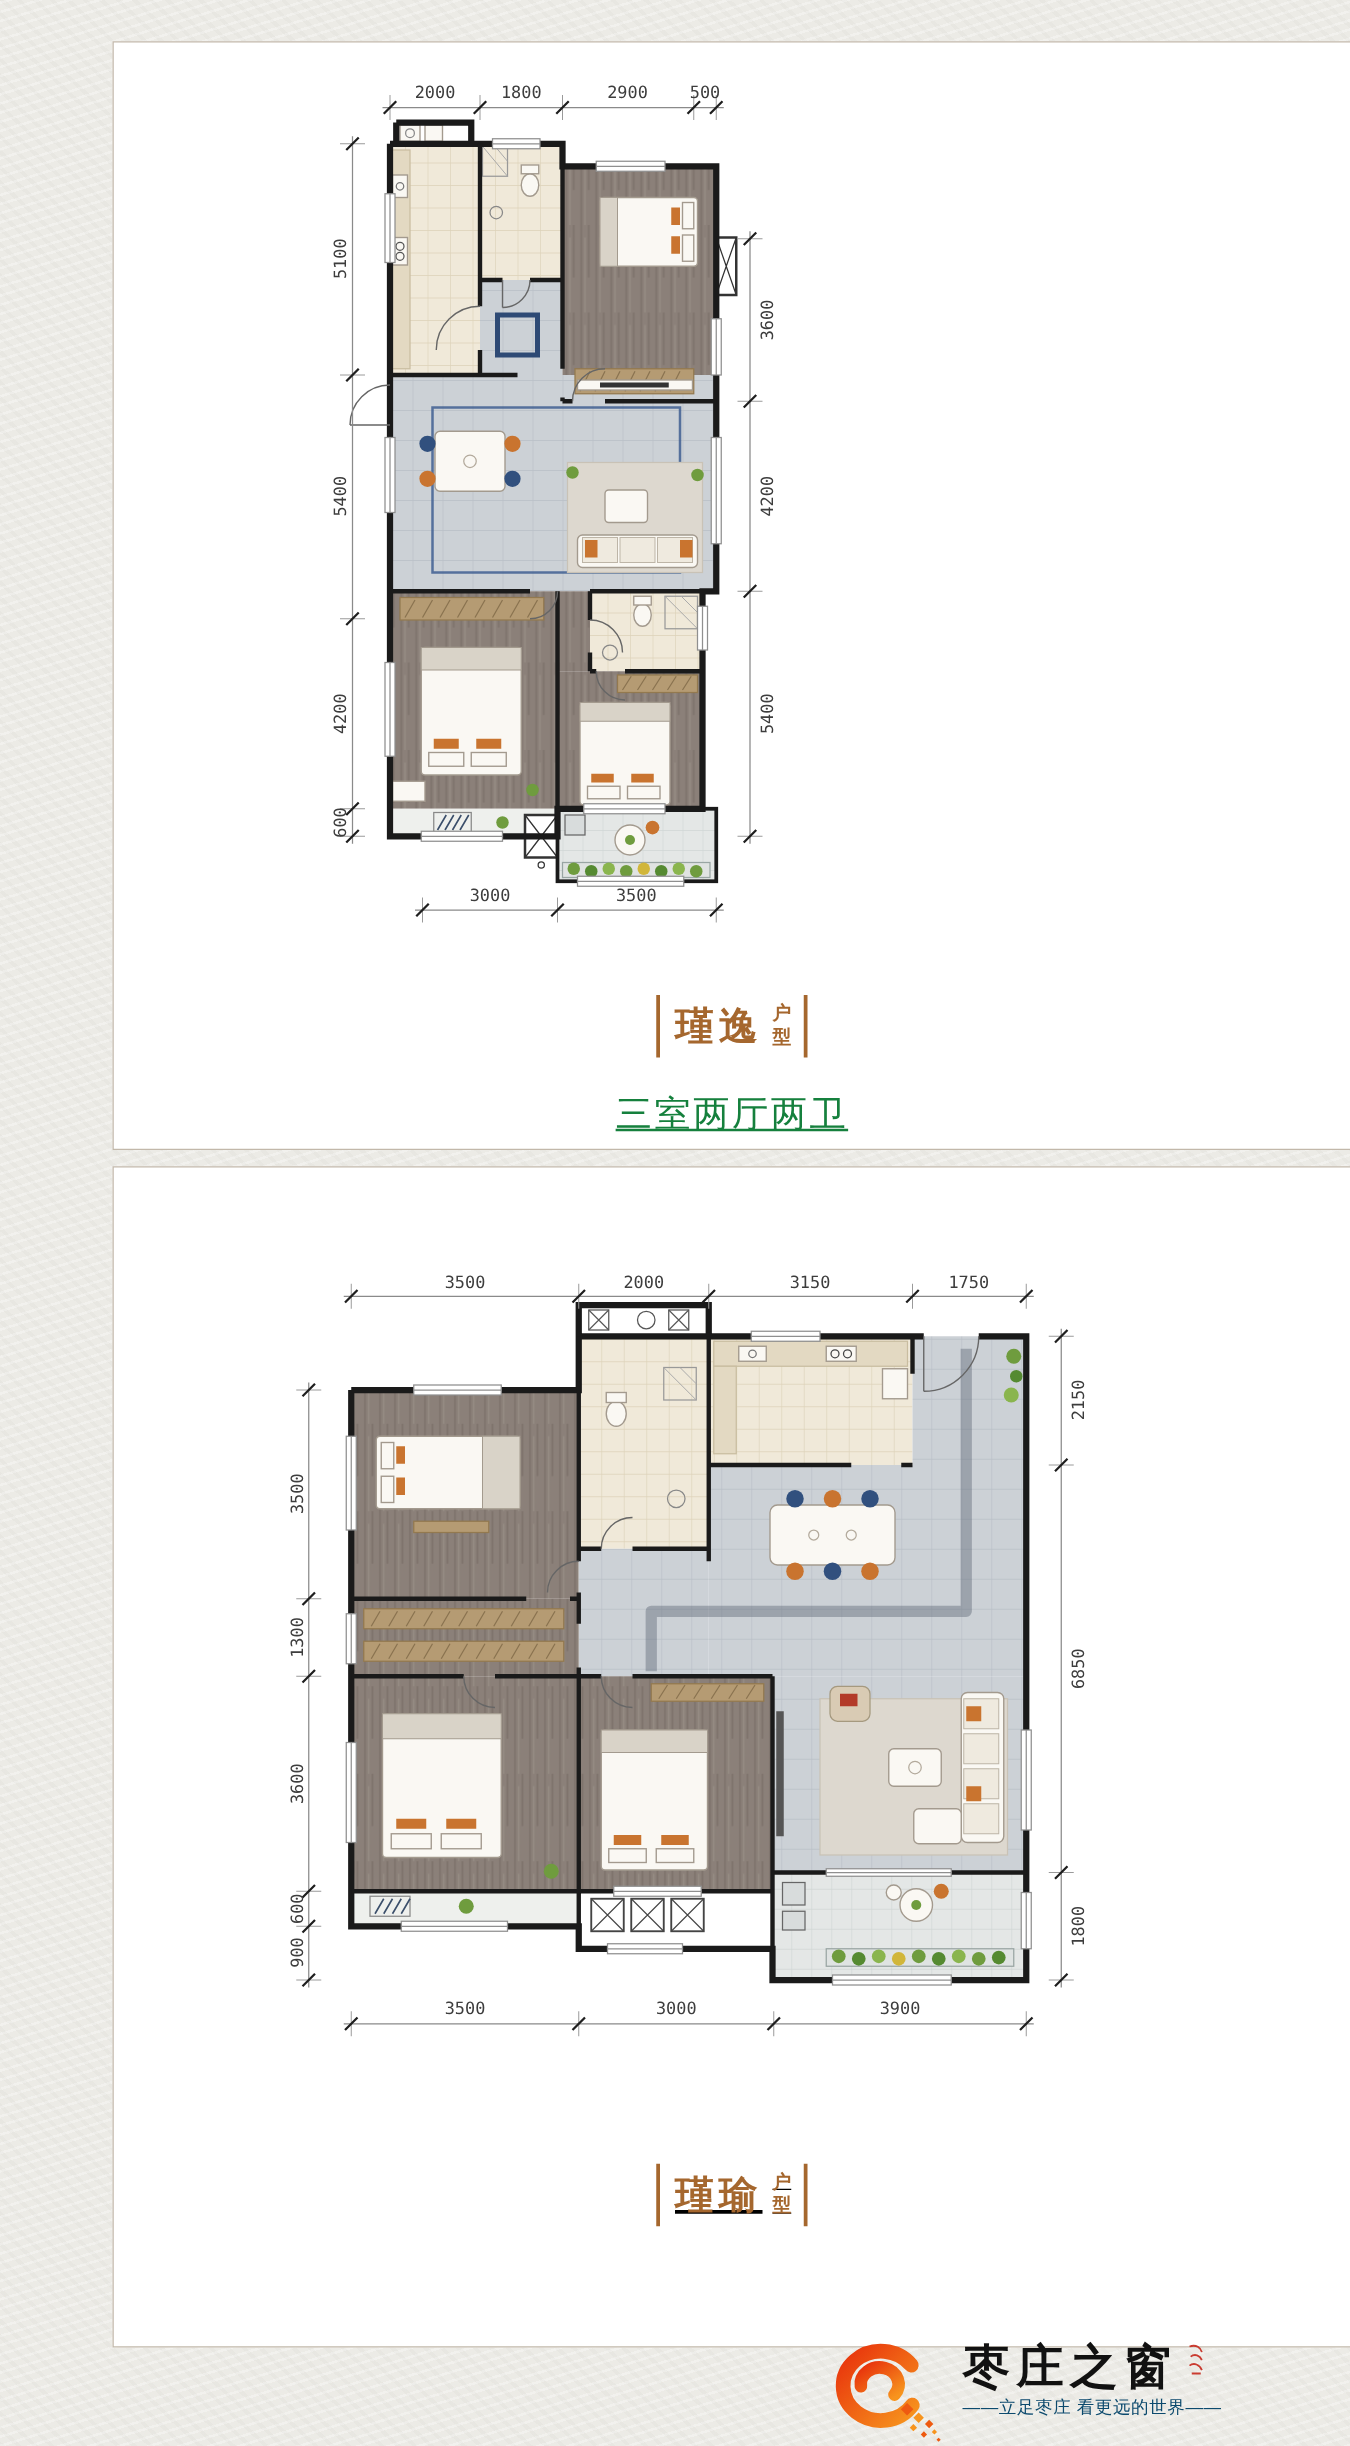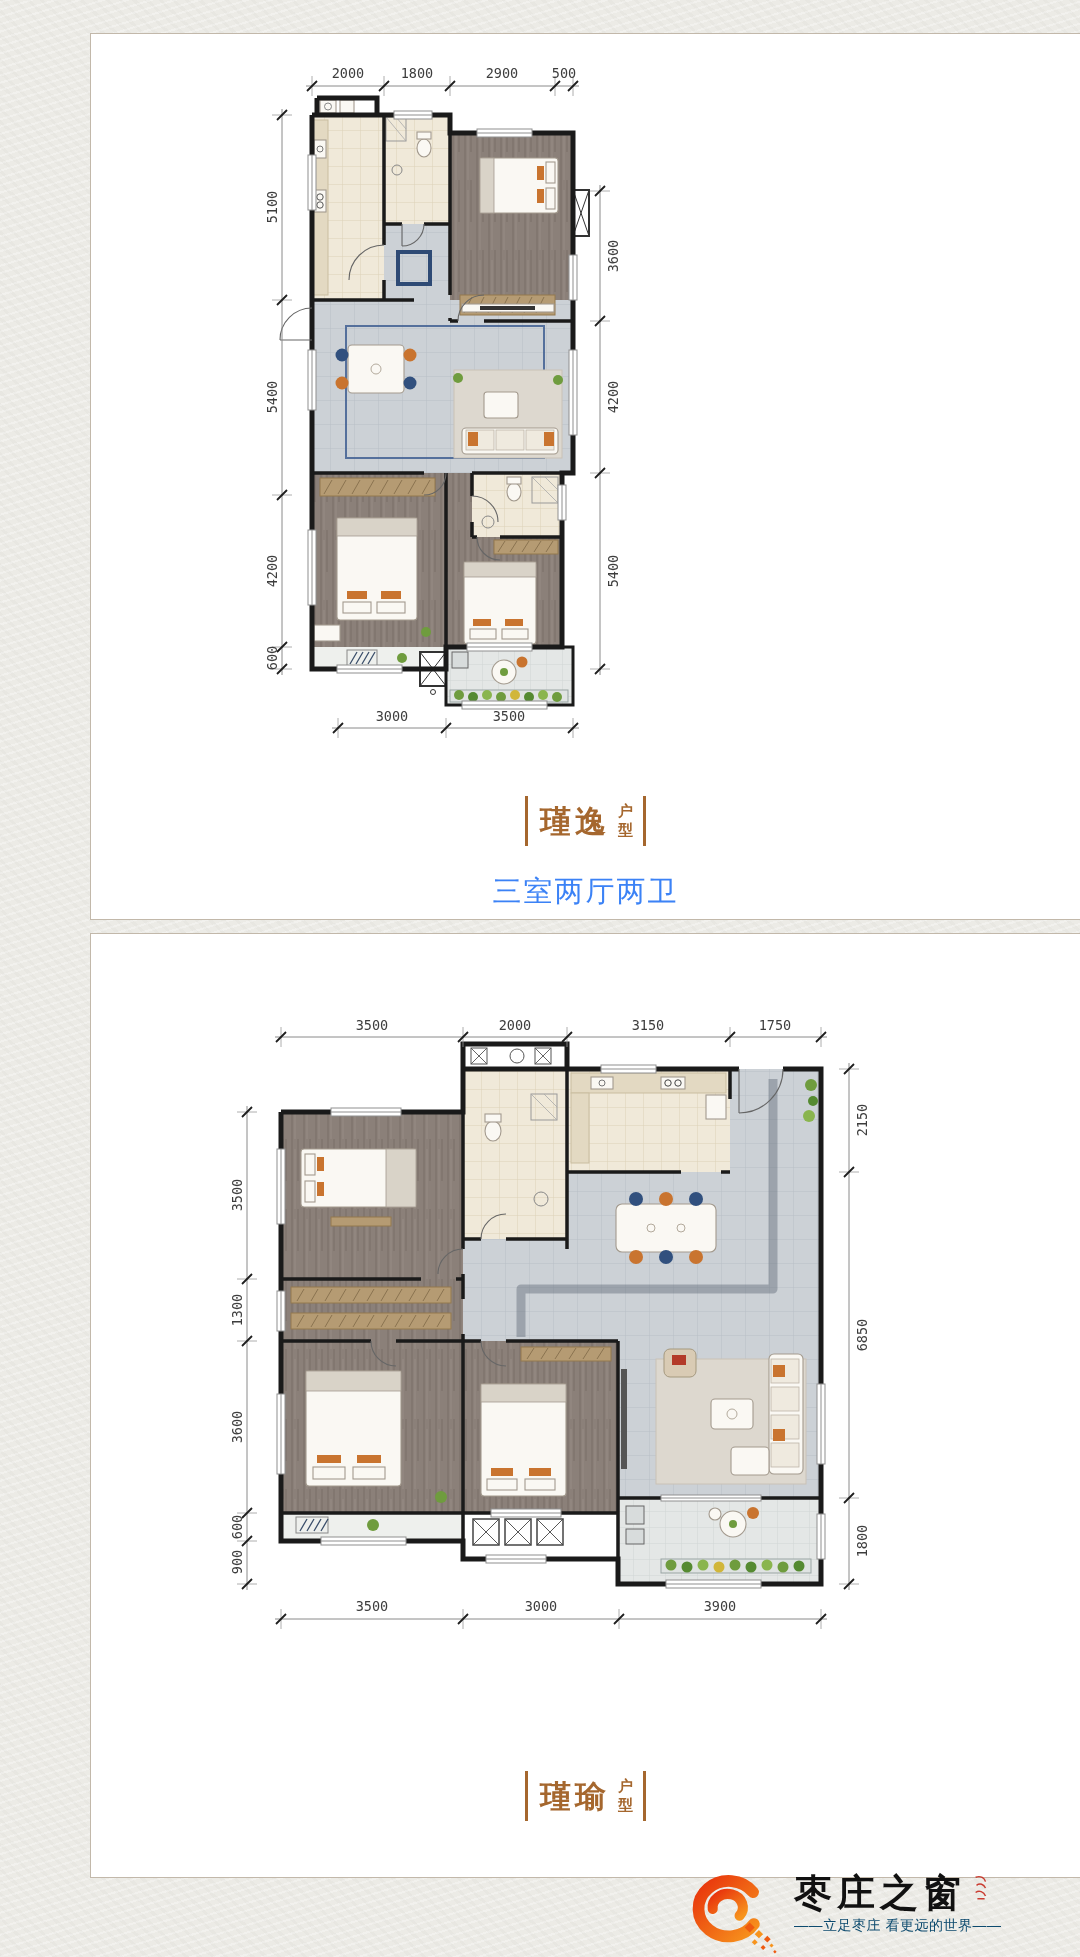--- a/index.html
+++ b/index.html
@@ -15,42 +15,42 @@
     position:absolute;left:90px;width:991px;background:#ffffff;
     border:1px solid #c2b8aa;box-sizing:border-box;
     display:flex;flex-direction:column;align-items:center;
   }
   #card1{top:33px;height:887px;}
   #card2{top:933px;height:945px;}
   #plan1-svg{margin:6px auto 0 71px;align-self:flex-start;}
   #plan2-svg{margin:65px auto 0 30px;align-self:flex-start;}
   .type-title{display:flex;align-items:center;justify-content:center;height:62px;}
   #card1 .type-title{margin-top:40px;}
-  #card2 .type-title{margin-top:76px;}
+  #card2 .type-title{margin-top:36px;text-decoration:underline;}
   .title-bar{width:3px;height:50px;background:#a5672e;}
   .type-name{
     font-family:"DejaVu Serif","Liberation Serif",serif;font-weight:bold;
     font-size:31px;color:#a5672e;letter-spacing:4px;padding:0 6px 0 12px;line-height:1.1;
   }
   .type-suffix{display:flex;flex-direction:column;justify-content:center;
     color:#a5672e;font-size:15px;line-height:1.25;font-weight:bold;margin:0 10px 0 2px;}
   .plan-desc{display:flex;justify-content:center;align-items:baseline;gap:30px;
-    font-size:29px;color:#3b82f6;letter-spacing:2px;}
+    font-size:29px;color:#15803d;letter-spacing:2px;text-decoration:underline;}
   #card1 .plan-desc{margin-top:20px;}
   #card2 .plan-desc{margin-top:22px;}
   .dim{font-family:"DejaVu Sans Mono","Liberation Mono",monospace;font-size:13.5px;fill:#3d3d3d;}
   .dimline{stroke:#8a8a8a;stroke-width:1;fill:none;}
   .dimext{stroke:#9a9a9a;stroke-width:.8;fill:none;}
   .dimtick{stroke:#1f1f1f;stroke-width:1.8;fill:none;}
   .wallO{stroke:#1a1a1a;stroke-width:5;fill:none;}
   .wallI{stroke:#1a1a1a;stroke-width:3.5;fill:none;}
   .door{stroke:#666;stroke-width:1.1;fill:none;}
   .furn{stroke:#a39a8e;stroke-width:1.1;fill:#faf8f3;}
   .hatch{stroke:#8a7350;stroke-width:1;fill:none;}
-  .logo{position:absolute;left:672px;top:1872px;display:flex;align-items:flex-start;}
+  .logo{position:absolute;left:648px;top:1872px;display:flex;align-items:flex-start;}
   .logo-text{margin-left:12px;display:flex;flex-direction:column;}
   .brand-row{display:flex;align-items:flex-start;}
   .brand{font-family:"DejaVu Serif","Liberation Serif",serif;font-weight:bold;
     font-size:38px;color:#111;letter-spacing:5px;line-height:1.1;}
   .tagline{font-size:14px;color:#0c4a6e;margin-top:3px;letter-spacing:.5px;}
 </style>
 </head>
 <body>
 
 <div class="card" id="card1">

